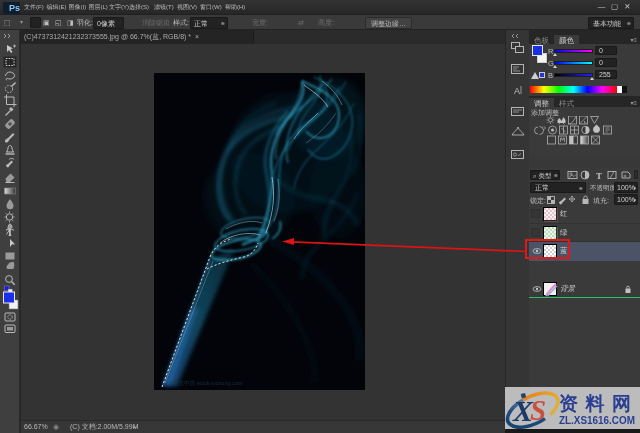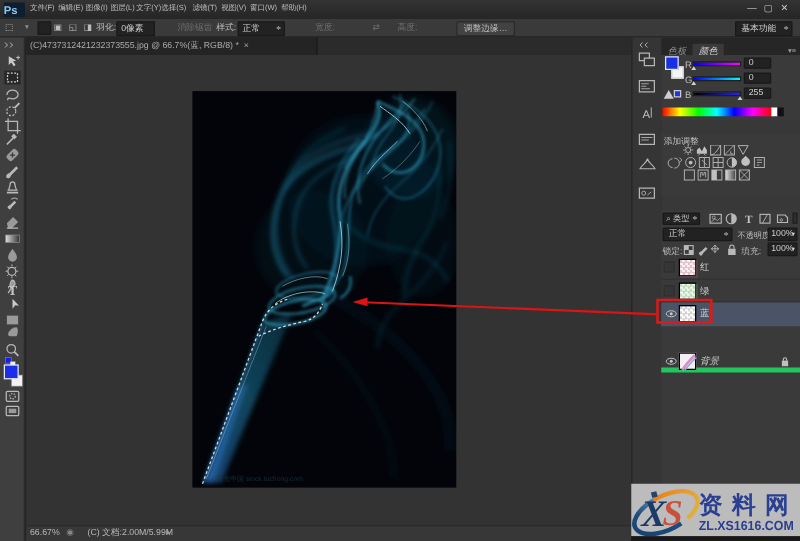--- a/index.html
+++ b/index.html
@@ -4,21 +4,21 @@
 <style>
 html,body{margin:0;padding:0;width:640px;height:433px;overflow:hidden;background:#262626;
   font-family:"Liberation Sans",sans-serif;-webkit-font-smoothing:antialiased;}
 *{box-sizing:border-box;}
 #app{position:absolute;inset:0;width:640px;height:433px;}
 .abs{position:absolute;}
 
 #menubar{position:absolute;left:0;top:0;width:640px;height:14px;
   background:linear-gradient(#333333,#262626);color:#c9c9c9;font-size:6.5px;}
 #pslogo{position:absolute;left:3px;top:2px;width:17px;height:12px;background:#0d1e2f;
-  color:#8fc6ef;font-size:9px;font-weight:bold;text-align:left;line-height:12px;border-radius:1px;}
+  color:#8fc6ef;font-size:9px;font-weight:bold;text-align:right;line-height:12px;border-radius:1px;}
 .menu{position:absolute;top:0;height:14px;line-height:14px;color:#bdbdbd;font-size:6px;}
 #winbtns{position:absolute;right:6px;top:2px;color:#c8c8c8;font-size:7.5px;letter-spacing:0;}
 #winbtns span{display:inline-block;width:13px;text-align:center;}
 
 #optbar{position:absolute;left:0;top:14px;width:640px;height:16px;
   background:#3a3a3a;border-top:1px solid #202020;border-bottom:1px solid #232323;
   color:#bdbdbd;font-size:7px;}
 .opt{position:absolute;top:0;height:16px;line-height:15px;}
 .inset{background:#222;border:1px solid #191919;border-radius:1px;color:#cfcfcf;}
 .dim{color:#6e6e6e;}
@@ -34,21 +34,21 @@
 #photo{position:absolute;left:133px;top:29px;width:211px;height:317px;background:#02040a;}
 
 #statusbar{position:absolute;left:21px;top:420px;width:484px;height:13px;background:#373737;
   border-top:1px solid #2a2a2a;color:#b9b9b9;font-size:7px;line-height:12px;}
 
 #dock{position:absolute;left:505px;top:30px;width:24px;height:403px;background:#353535;
   border-left:1px solid #252525;}
 
 #panels{position:absolute;left:529px;top:30px;width:111px;height:403px;background:#383838;}
 .ptabs{position:absolute;left:0;width:111px;height:11px;background:#262626;font-size:7.5px;color:#9a9a9a;}
-.ptab{display:inline-block;height:11px;line-height:11px;padding:0 5px;font-style:italic;}
+.ptab{display:inline-block;height:11px;line-height:11px;padding:0 5px;}
 .ptab.on{background:#3a3a3a;color:#cfcfcf;}
 .plabel{color:#bdbdbd;font-size:7.5px;}
 .lrow{position:absolute;left:0;width:111px;height:18px;}
 .lrow .eye{position:absolute;left:3px;top:4px;width:10px;height:10px;color:#c9c9c9;font-size:8px;line-height:10px;}
 .thumb{position:absolute;left:13px;top:2px;width:14px;height:14px;border:1px solid #000;
   background:
    repeating-conic-gradient(#ffffff 0 25%,#d2d2d2 0 50%) 0 0/4px 4px;}
 .lname{position:absolute;left:31px;top:4px;font-size:7.5px;color:#d0d0d0;line-height:10px;}
 
 #wm{position:absolute;left:505px;top:387px;width:135px;height:42px;background:#bcbcbc;}
@@ -321,20 +321,24 @@
     <div class="plabel abs" style="left:19px;top:41px">B</div>
     <div class="abs" style="left:25px;top:43px;width:39px;height:4px;border:1px solid #1e1e1e;background:linear-gradient(90deg,#000000,#2222ff)"></div>
     <div class="abs" style="left:61px;top:47px;width:0;height:0;border-left:2.5px solid transparent;border-right:2.5px solid transparent;border-bottom:3.5px solid #cfcfcf"></div>
     <div class="inset abs" style="left:66px;top:40px;width:22px;height:9px;font-size:7px;line-height:8px;padding-left:3px">255</div>
     <div class="abs" style="left:2px;top:42px;width:0;height:0;border-left:4px solid transparent;border-right:4px solid transparent;border-bottom:7px solid #cfcfcf"></div>
     <div class="abs" style="left:10px;top:42px;width:6px;height:6px;background:#2233ee;border:1px solid #ccc"></div>
     <div class="abs" style="left:1px;top:56px;width:87px;height:7px;background:linear-gradient(90deg,#f00 0%,#ff0 16%,#0f0 33%,#0ff 50%,#00f 66%,#f0f 83%,#f00 100%)"></div>
     <div class="abs" style="left:88px;top:56px;width:5px;height:7px;background:#fff"></div>
     <div class="abs" style="left:93px;top:56px;width:5px;height:7px;background:#111"></div>
 
+    <div class="ptabs" style="top:66px;height:11px;padding-top:2px">
+      <span class="ptab on">调整</span><span class="ptab" style="color:#8a8a8a">样式</span>
+      <span style="position:absolute;right:3px;top:3px;color:#9a9a9a;font-size:6px">▾≡</span>
+    </div>
     <div class="abs" style="left:0;top:77px;width:111px;height:49px;background:#3a3a3a"></div>
     <div class="plabel abs" style="left:2px;top:78px;font-size:7px">添加调整</div>
     <svg width="111" height="40" viewBox="0 0 111 40" style="position:absolute;left:0;top:86px">
       <g fill="none" stroke="#b0b0b0" stroke-width="0.8">
 
         <g transform="translate(21.5,4)">
             <circle r="2"></circle>
             <path d="M0 -4 v1.4 M0 4 v-1.4 M-4 0 h1.4 M4 0 h-1.4 M-2.8 -2.8 l1 1 M2.8 2.8 l-1 -1 M-2.8 2.8 l1 -1 M2.8 -2.8 l-1 1"></path>
           </g>
         <g transform="translate(32.5,4)">
@@ -460,21 +464,21 @@
       <div class="lname">绿</div>
     </div>
     <div class="lrow" style="top:212.4px;height:18.7px;background:#4b5466">
       <svg class="eye" width="10" height="10" viewBox="0 0 10 10">
           <ellipse cx="5" cy="5" rx="4" ry="2.4" fill="none" stroke="#c6c6c6" stroke-width="0.8"></ellipse>
           <circle cx="5" cy="5" r="1.2" fill="#c6c6c6"></circle>
         </svg>
       <div class="thumb" style="left:14px"></div>
       <div class="lname">蓝</div>
     </div>
-    <div class="lrow" style="top:249.8px;height:18.7px;border-bottom:4px solid #22c55e">
+    <div class="lrow" style="top:249.8px;height:18.7px;border-bottom:1px solid #22c55e">
       <svg class="eye" width="10" height="10" viewBox="0 0 10 10">
           <ellipse cx="5" cy="5" rx="4" ry="2.4" fill="none" stroke="#c6c6c6" stroke-width="0.8"></ellipse>
           <circle cx="5" cy="5" r="1.2" fill="#c6c6c6"></circle>
         </svg>
       <div class="thumb" style="left:14px;background:#f2eef2"></div>
       <svg width="14" height="14" viewBox="0 0 14 14" style="position:absolute;left:15px;top:3px">
           <path d="M12 1 C8 5 5 8 2 13" stroke="#d890c8" stroke-width="2.2" fill="none"></path>
           <path d="M13 3 C9 7 7 9 4 13" stroke="#90a8e0" stroke-width="1.2" fill="none"></path>
         </svg>
       <div class="lname" style="font-style:italic">背景</div>

